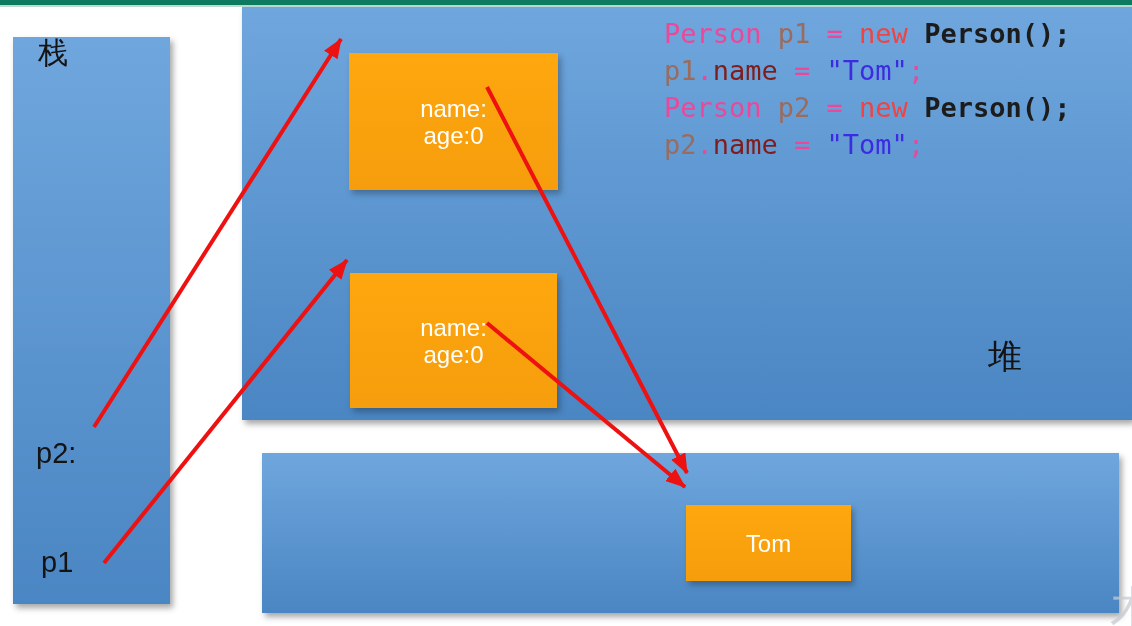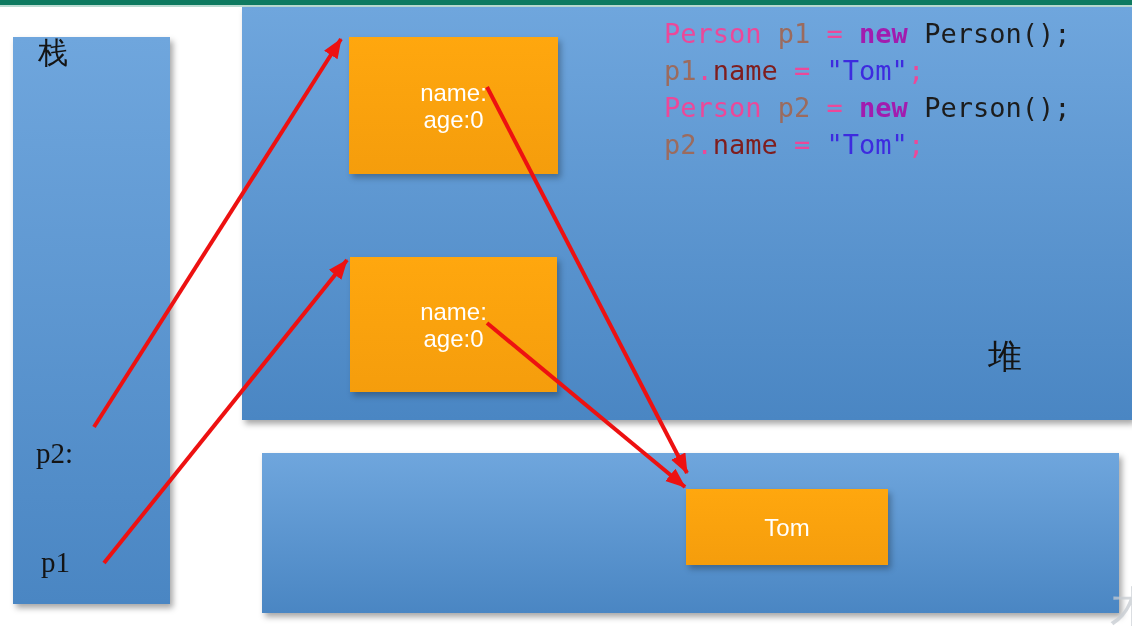--- a/index.html
+++ b/index.html
@@ -14,41 +14,41 @@
   .bluebox{position:absolute;background:linear-gradient(180deg,#6FA6DD 0%,#4A86C3 100%);
            box-shadow:3px 4px 6px rgba(0,0,0,0.35);}
   #stack-box{left:13px;top:37px;width:157px;height:567px;}
   #heap-box{left:242px;top:7px;width:890px;height:413px;}
   #method-box{left:262px;top:453px;width:857px;height:160px;}
 
   
   .orangebox{position:absolute;background:linear-gradient(180deg,#FFA70E 0%,#F59D0C 100%);
              box-shadow:3px 4px 6px rgba(0,0,0,0.28);color:#ffffff;
              display:flex;flex-direction:column;align-items:center;justify-content:center;
-             font-size:24px;line-height:27px;}
+             font-size:24px;line-height:27px;margin-top:16px;}
   #object1{left:349px;top:37px;width:209px;height:137px;}
   #object2{left:350px;top:257px;width:207px;height:135px;}
-  #tom-box{left:686px;top:489px;width:202px;height:76px;}
+  #tom-box{left:686px;top:489px;width:165px;height:76px;}
 
   
   .zh{position:absolute;color:#141414;font-family:"DejaVu Sans",sans-serif;}
   #stack-label{left:38px;top:33px;font-size:30px;}
   #heap-label{left:988px;top:334px;font-size:34px;}
   #method-label{left:915px;top:570px;font-size:31px;}
-  .varlabel{position:absolute;color:#141414;font-size:29px;font-family:Liberation Serif, serif;}
+  .varlabel{position:absolute;color:#141414;font-size:29px;font-family:Liberation Sans, sans-serif;}
   #var-p2{left:36px;top:437px;}
   #var-p1{left:41px;top:546px;}
 
   
   #code{position:absolute;left:664px;top:15px;font-family:"DejaVu Sans Mono",monospace;
         font-size:27px;line-height:37px;white-space:pre;}
   .tok-plain{color:#ec4899;}
   .tok-var{color:#9B6B5E;}
-  .tok-kw{color:#a21caf;font-weight:bold;}
-  .tok-bold{color:#1C1C1C;font-weight:normal;text-align:center;}
+  .tok-kw{color:#ef4444;font-weight:normal;}
+  .tok-bold{color:#1C1C1C;font-weight:bold;text-align:center;}
   .tok-field{color:#7f1d1d;}
   .tok-str{color:#3D2BDF;}
 
   
   #arrow-svg{position:absolute;left:0;top:0;width:1132px;height:626px;pointer-events:none;}
 
   
   #watermark{position:absolute;left:1110px;top:578px;font-size:46px;color:#C6CBD1;
              font-family:"DejaVu Sans",sans-serif;opacity:0.75;}
 </style>

